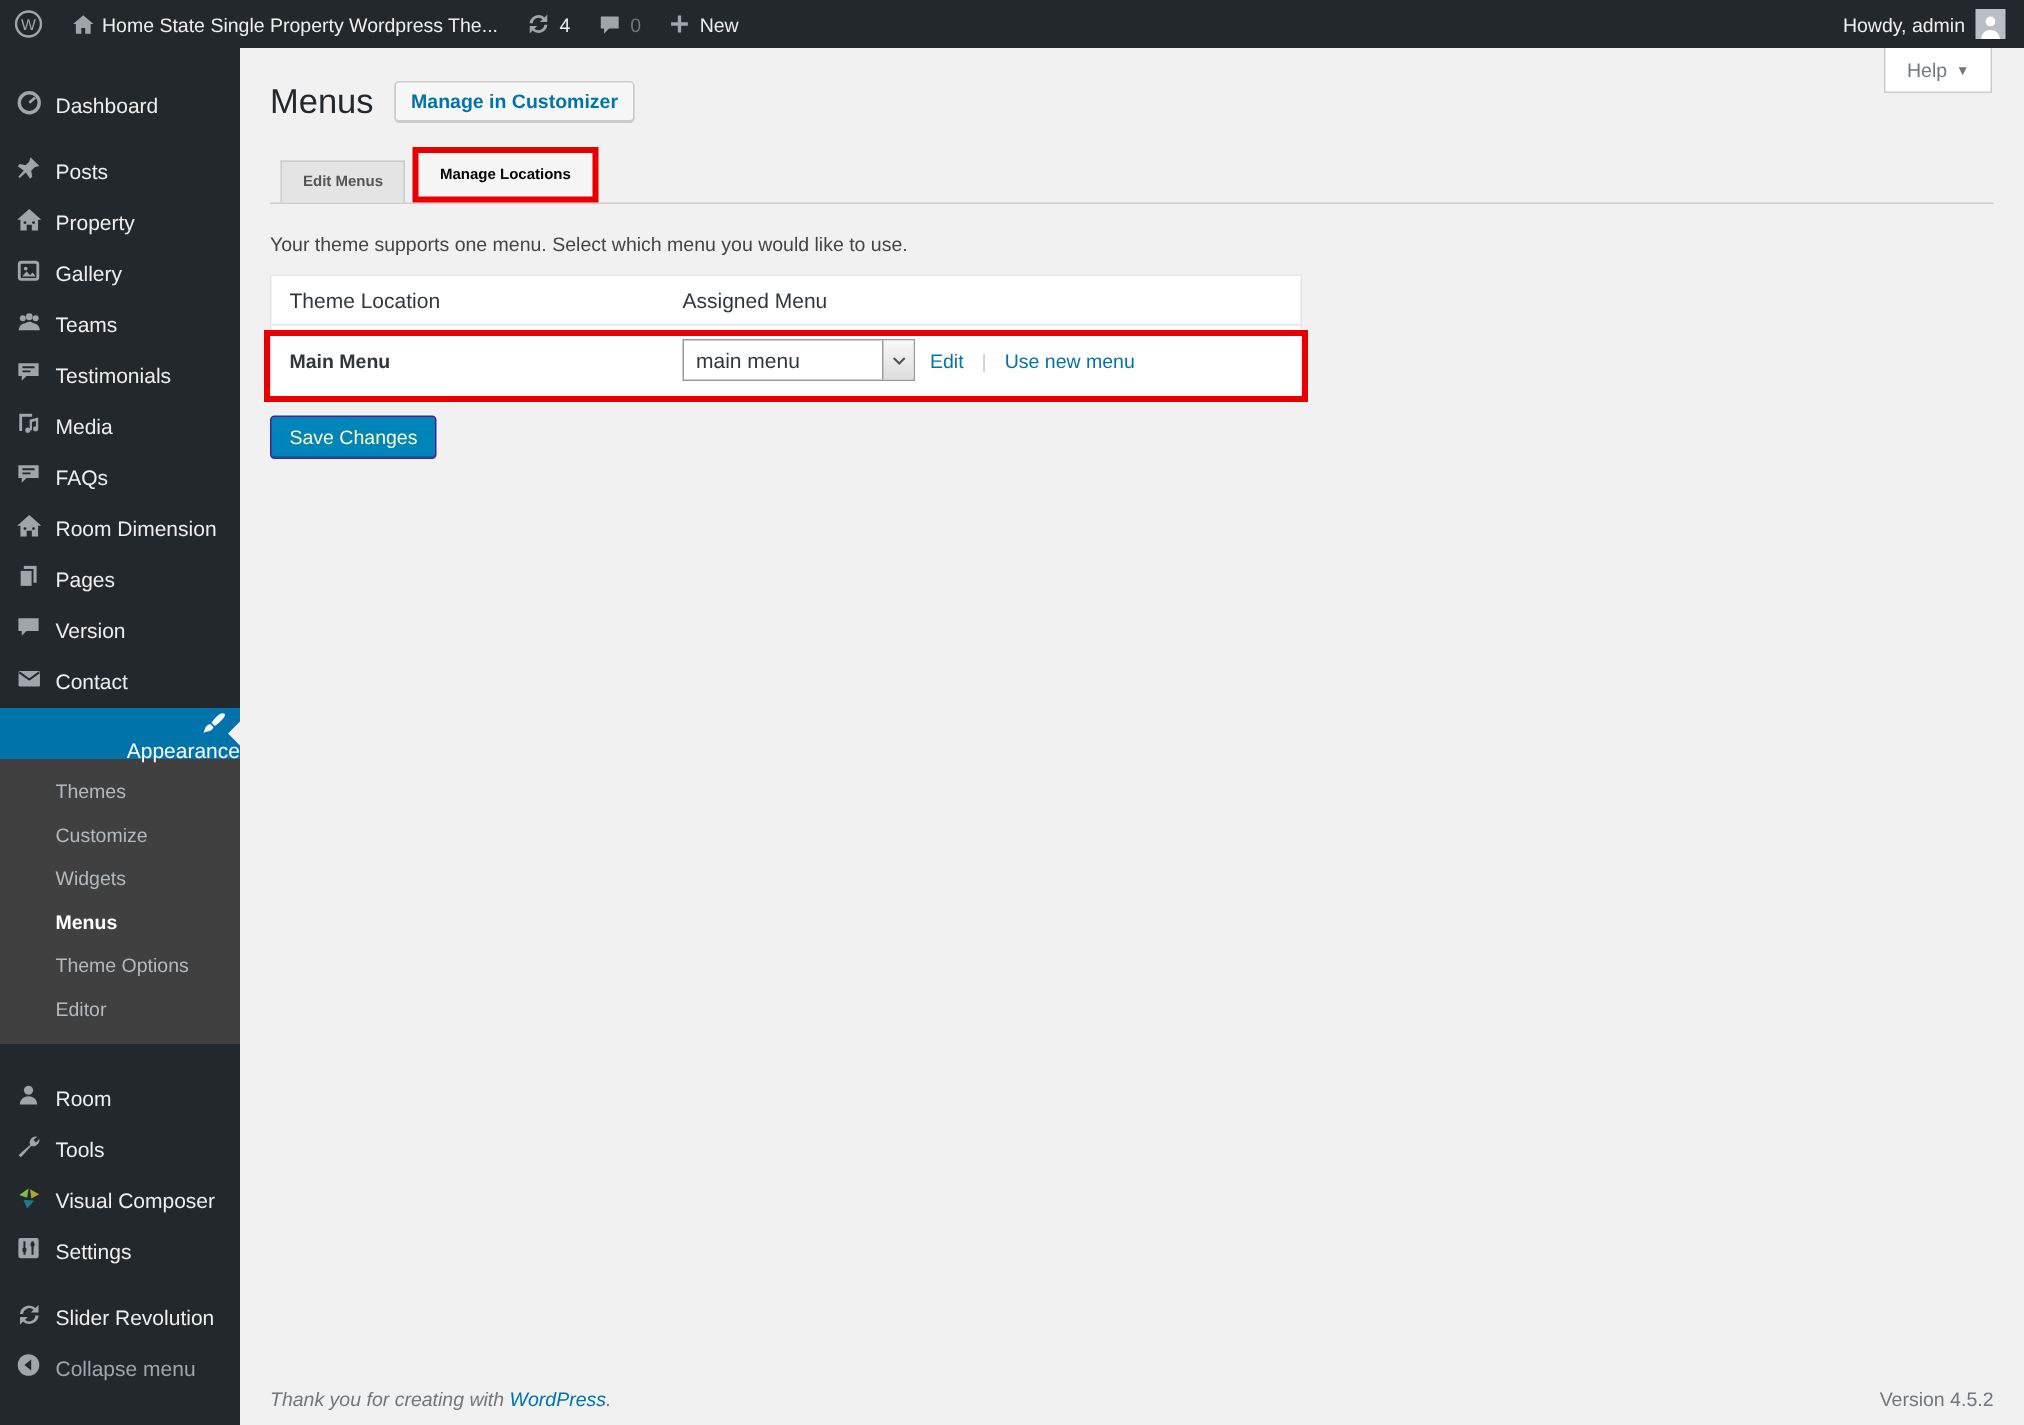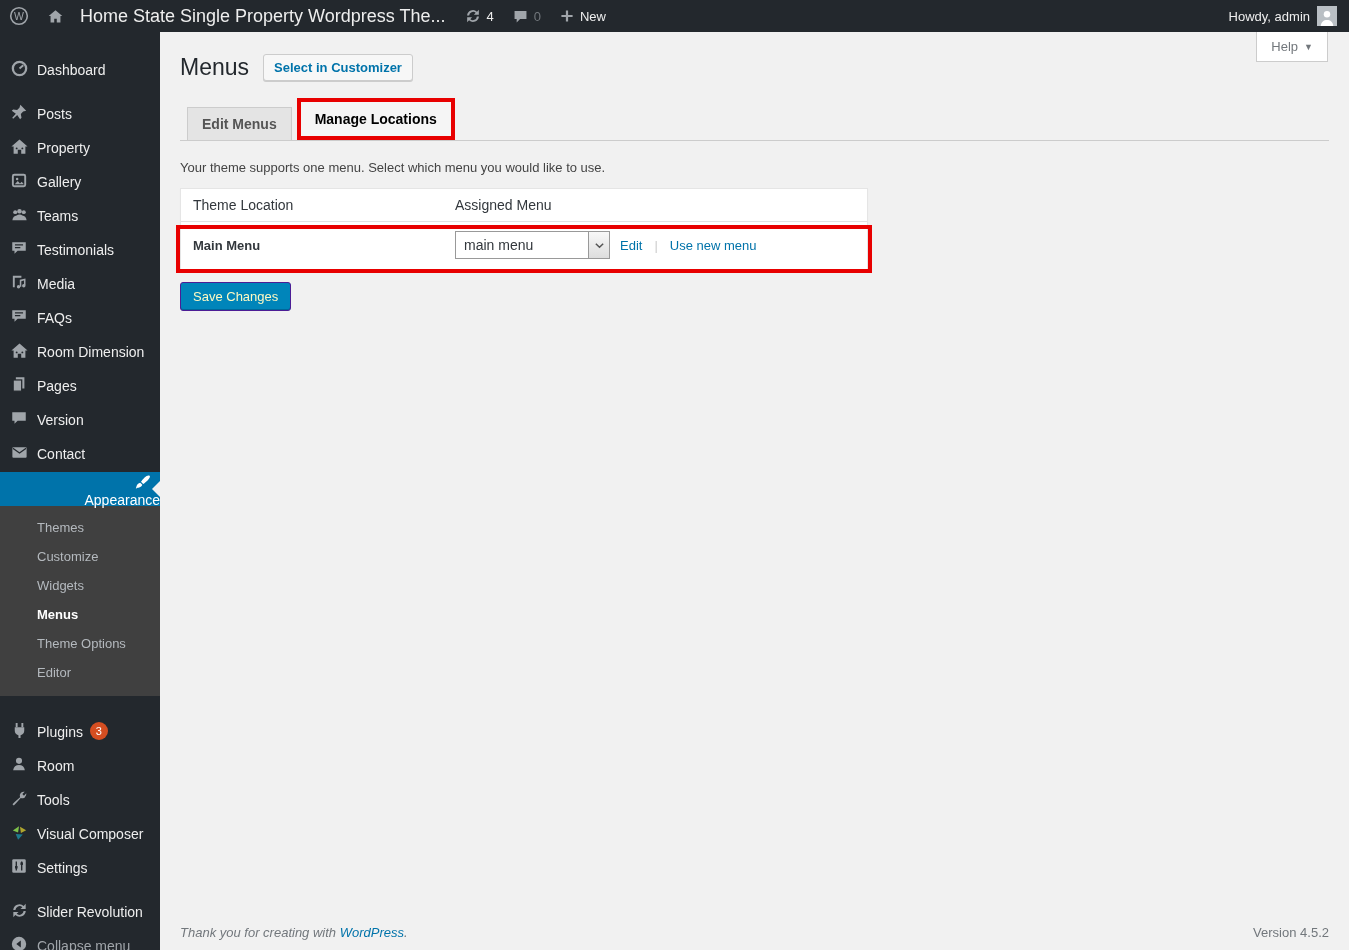--- a/index.html
+++ b/index.html
@@ -6,21 +6,21 @@
   html,body { width:1349px; height:950px; overflow:hidden; }
   body { font-family:"Liberation Sans","DejaVu Sans",sans-serif; font-size:13px; background:#f1f1f1; color:#444; }
 
   
   .admin-bar { position:fixed; top:0; left:0; right:0; height:32px; background:#23282d; color:#eee;
     display:flex; align-items:center; z-index:50; }
   .ab-left { display:flex; align-items:center; height:100%; }
   .ab-item { display:flex; align-items:center; height:100%; padding:0 9px; color:#eee; cursor:pointer; }
   .ab-item .ico { display:flex; align-items:center; color:#a0a5aa; }
   .ab-item .ico svg { display:block; }
-  .ab-title { margin-left:16px; font-size:18px; }
+  .ab-title { margin-left:4px; font-size:13px; }
   .ab-count { margin-left:5px; font-size:13px; color:#eee; }
   .ab-count.dim { color:#72777c; }
   .ab-right { margin-left:auto; display:flex; align-items:center; height:100%; }
   .howdy { display:flex; align-items:center; gap:7px; padding:0 12px; cursor:pointer; }
   .avatar { width:20px; height:20px; background:#b9bfc4; display:flex; align-items:end; justify-content:center; overflow:hidden; }
 
   
   .sidebar { position:fixed; top:32px; left:0; bottom:0; width:160px; background:#23282d; z-index:40; }
   .menu { list-style:none; padding-top:12px; }
   .sidebar-item { position:relative; display:flex; align-items:flex-end; height:34px; color:#eee;
@@ -47,21 +47,21 @@
   .help-tab .chev { font-size:9px; color:#72777c; }
 
   .title-row { display:flex; align-items:center; padding-top:21px; }
   h1.page-title { font-size:23px; font-weight:400; color:#23282d; line-height:1.3; }
   .btn-secondary { margin-left:14px; background:#f7f7f7; border:1px solid #ccc; border-radius:3px;
     color:#0073aa; font-weight:bold; font-size:13px; padding:5px 10px; cursor:pointer;
     box-shadow:0 1px 0 #ccc; }
 
   .nav-tabs { display:flex; align-items:flex-end; border-bottom:1px solid #ccc; margin-top:15px; padding-left:7px; }
   .nav-tab { border:1px solid #ccc; border-bottom:none; background:#e4e4e4; color:#555;
-    font-size:14px; font-weight:bold; padding:8px 14px; margin:6px 5px 0 0; cursor:pointer;text-align:right; }
+    font-size:10px; font-weight:bold; padding:8px 14px; margin:6px 5px 0 0; cursor:pointer;text-align:right; }
   .nav-tab.active { background:#f5f5f5; color:#000; border:4px solid #e80000; margin-top:0; padding:9px 14px; }
 
   .desc { margin-top:19px; font-size:13px; color:#444; }
 
   .loc-table { position:relative; margin-top:13px; width:688px; background:#fff; border:1px solid #e5e5e5;
     box-shadow:0 1px 1px rgba(0,0,0,.04); }
   .t-head { display:flex; align-items:center; height:33px; border-bottom:1px solid #e1e1e1; color:#32373c; font-size:14px; }
   .t-col1 { width:274px; padding-left:12px; flex:none; }
   .t-col2 { flex:1; }
   .t-row { display:flex; align-items:center; height:47px; }
@@ -278,30 +278,20 @@
         <li>Customize</li>
         <li>Widgets</li>
         <li class="current">Menus</li>
         <li>Theme Options</li>
         <li>Editor</li>
       </ul>
     </li>
     <li class="gap-sep"></li>
     <li class="sidebar-item">
       <span class="micon">
-        <svg width="19" height="19" viewBox="0 0 20 20">
-            <path d="M7 2v4.5M13 2v4.5" stroke="currentColor" stroke-width="2"></path>
-            <path d="M5 6.5h10v3.5a5 5 0 0 1-3.9 4.9V18H8.9v-3.1A5 5 0 0 1 5 10z" fill="currentColor"></path>
-          </svg>
-      </span>
-      <span>Plugins</span>
-      <span class="badge">3</span>
-    </li>
-    <li class="sidebar-item">
-      <span class="micon">
         <svg width="18" height="18" viewBox="0 0 20 20" fill="currentColor">
             <circle cx="10" cy="6.5" r="3.4"></circle>
             <path d="M3.5 17c.5-4 3-6 6.5-6s6 2 6.5 6z"></path>
           </svg>
       </span>
       <span>Room</span>
     </li>
     <li class="sidebar-item">
       <span class="micon">
         <svg width="19" height="19" viewBox="0 0 20 20" fill="currentColor">
@@ -355,21 +345,21 @@
 
 <div class="content">
 
   <div class="help-tab">
     <span>Help</span>
     <span class="chev">▼</span>
   </div>
 
   <div class="title-row">
     <h1 class="page-title">Menus</h1>
-    <button class="btn-secondary">Select in Customizer</button>
+    <button class="btn-secondary">Manage in Customizer</button>
   </div>
 
   <div class="nav-tabs">
     <div class="nav-tab">Edit Menus</div>
     <div class="nav-tab active">Manage Locations</div>
   </div>
 
   <div class="desc">Your theme supports one menu. Select which menu you would like to use.</div>
 
   <div class="loc-table">

